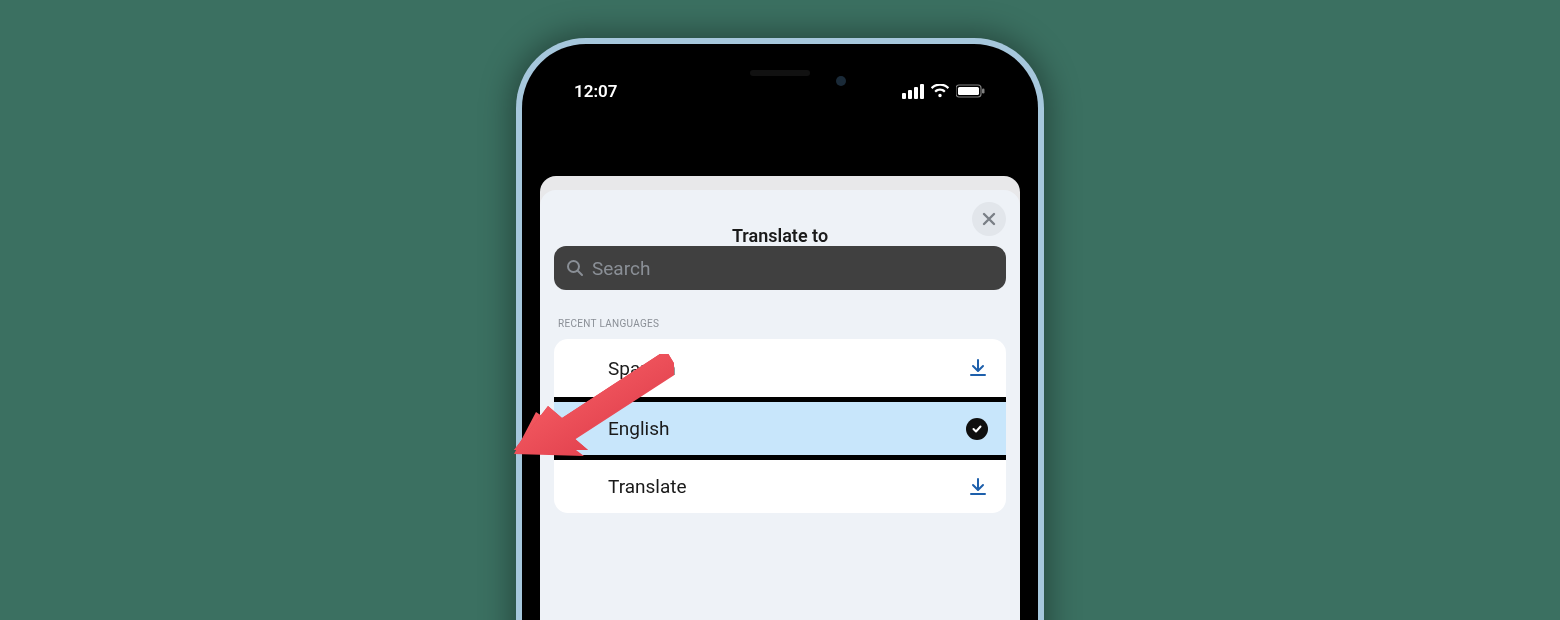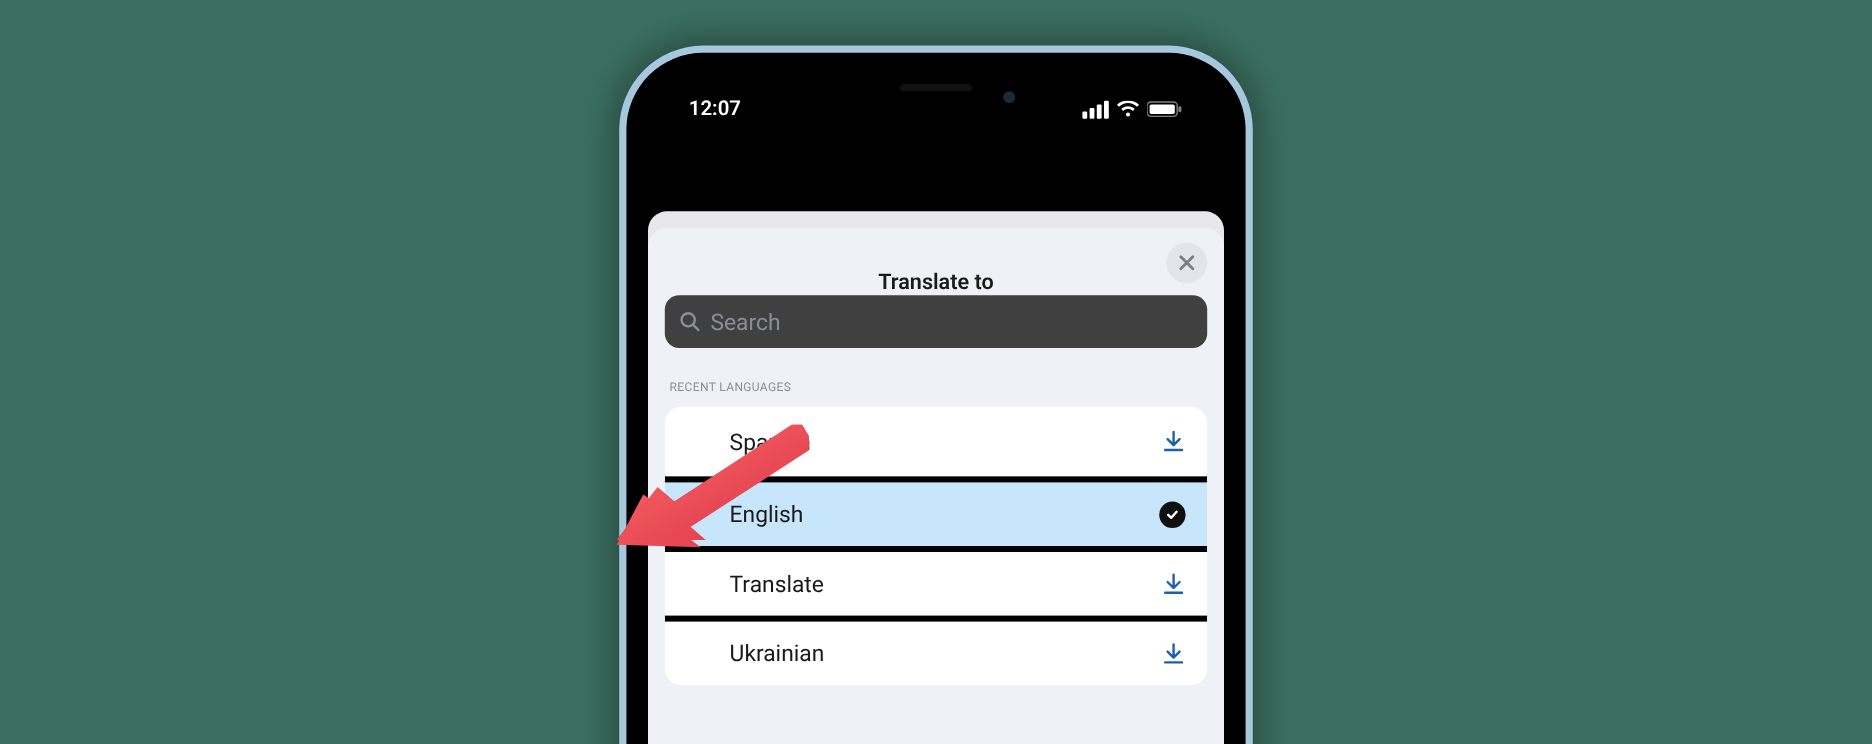--- a/index.html
+++ b/index.html
@@ -273,29 +273,20 @@
           <div class="row">
             <span class="lead"></span>
             <span class="label">Translate</span>
             <span class="tail dl-icon">
               <svg width="20" height="20" viewBox="0 0 20 20">
                   <path fill="none" stroke="#1d5fab" stroke-width="2" stroke-linecap="round" stroke-linejoin="round" d="M10 2 V12 M5 8 L10 13 L15 8 M3 17 H17"></path>
                 </svg>
             </span>
           </div>
 
-          <div class="row">
-            <span class="lead"></span>
-            <span class="label">Ukrainian</span>
-            <span class="tail dl-icon">
-              <svg width="20" height="20" viewBox="0 0 20 20">
-                  <path fill="none" stroke="#1d5fab" stroke-width="2" stroke-linecap="round" stroke-linejoin="round" d="M10 2 V12 M5 8 L10 13 L15 8 M3 17 H17"></path>
-                </svg>
-            </span>
-          </div>
 
         </div>
       </div>
     </div>
   </div>
 </div>
 
 <svg class="arrow" width="160" height="120" viewBox="0 0 160 120">
   <defs>
     <linearGradient id="ag" x1="0" y1="0" x2="1" y2="1">

